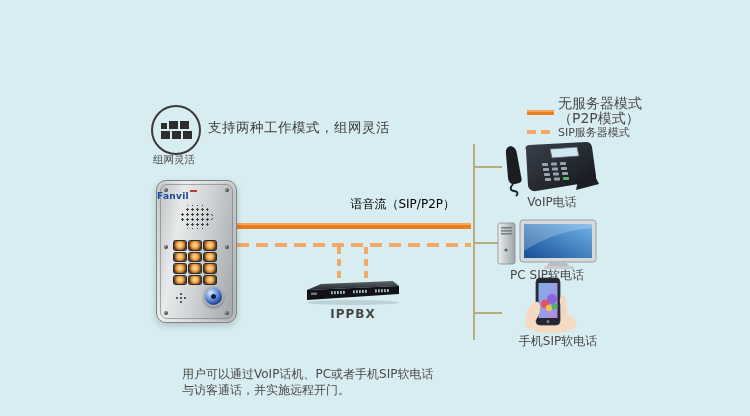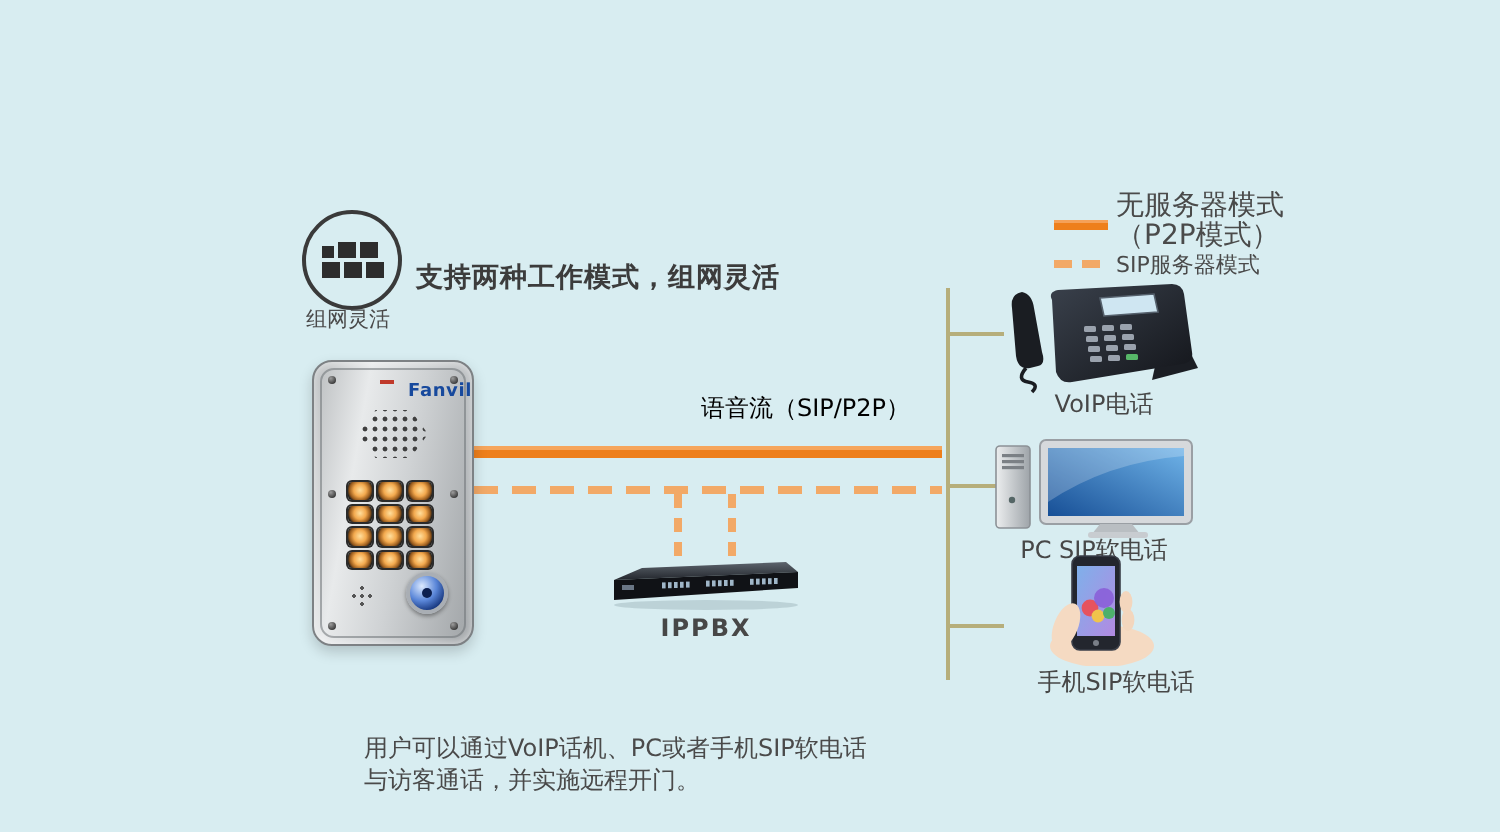--- a/index.html
+++ b/index.html
@@ -12,21 +12,21 @@
 
   
   .feature-circle { left:151px; top:105px; width:46px; height:46px;
     border:2px solid #3a3a3a; border-radius:50%;
     display:flex; align-items:center; justify-content:center; }
   .sq-rows { display:flex; flex-direction:column; gap:2px; }
   .sq-row { display:flex; gap:2px; align-items:flex-end; }
   .sq { width:9px; height:8px; background:#2d2d2d; }
   .sq.small { width:6px; height:6px; }
   .feature-caption { left:134px; top:153px; width:80px; text-align:center; font-size:10.5px; }
-  .headline { left:208px; top:119px; font-size:13.5px; font-weight:bold; color:#3c3c3c; letter-spacing:0.5px;margin-top:11px; }
+  .headline { left:208px; top:119px; font-size:13.5px; font-weight:normal; color:#3c3c3c; letter-spacing:0.5px; }
 
   
   .legend-swatch-solid { left:527px; top:110px; width:27px; height:5px;
     background:linear-gradient(180deg,#f5a158 0 35%,#ee7f1b 35%); }
   .legend-swatch-dashed { left:527px; top:130px; width:27px; height:4px;
     background:repeating-linear-gradient(90deg,#f2a967 0 9px,transparent 9px 14px); }
   .legend-label-1 { left:558px; top:96px; font-size:14px; line-height:14.5px; }
   .legend-label-2 { left:558px; top:125px; font-size:11px; }
 
   
@@ -49,21 +49,21 @@
     border-radius:10px; border:1px solid #7d8184;
     background:linear-gradient(100deg,#b9bcbe 0%,#e8eaeb 28%,#cfd2d4 55%,#9fa3a6 100%);
     box-shadow:0 3px 7px rgba(0,0,0,.18), inset 0 0 5px rgba(255,255,255,.65); }
   .dp-etch { position:absolute; left:3px; top:3px; right:3px; bottom:3px;
     border:1px solid rgba(110,114,118,.55); border-radius:7px; }
   .dp-screw { position:absolute; width:4px; height:4px; border-radius:50%;
     background:radial-gradient(circle at 35% 30%,#9c9c9c,#3a3a3a 75%); }
   .scr1{left:7px;top:7px;} .scr2{right:7px;top:7px;}
   .scr3{left:7px;top:64px;} .scr4{right:7px;top:64px;}
   .scr5{left:7px;bottom:7px;} .scr6{right:7px;bottom:7px;}
-  .dp-logo { position:absolute; left:0; top:10px; width:100%; text-align:right;
+  .dp-logo { position:absolute; left:0; top:10px; width:100%; text-align:left;
     font-size:9px; font-weight:bold; color:#17499d; letter-spacing:0.3px; }
   .dp-logo-accent { position:absolute; left:33px; top:-1px; width:7px; height:2px; background:#c03a2b; }
   .dp-speaker { position:absolute; left:22px; top:24px; width:35px; height:24px;
     clip-path:polygon(25% 0,75% 0,100% 50%,75% 100%,25% 100%,0 50%);
     background-image:radial-gradient(circle,#3f3f3f 1px,transparent 1.4px);
     background-size:5px 5px; background-position:1px 2px; }
   .dp-keypad { position:absolute; left:17px; top:60px;
     display:grid; grid-template-columns:repeat(3,12px); grid-auto-rows:8.5px; gap:3px; }
   .dp-key { border-radius:2px; box-shadow:0 0 0 1px #2b2b2b;
     background:radial-gradient(circle at 50% 45%,#ffdf9e 0%,#f3a94e 40%,#96591c 68%,#26231f 82%); }

